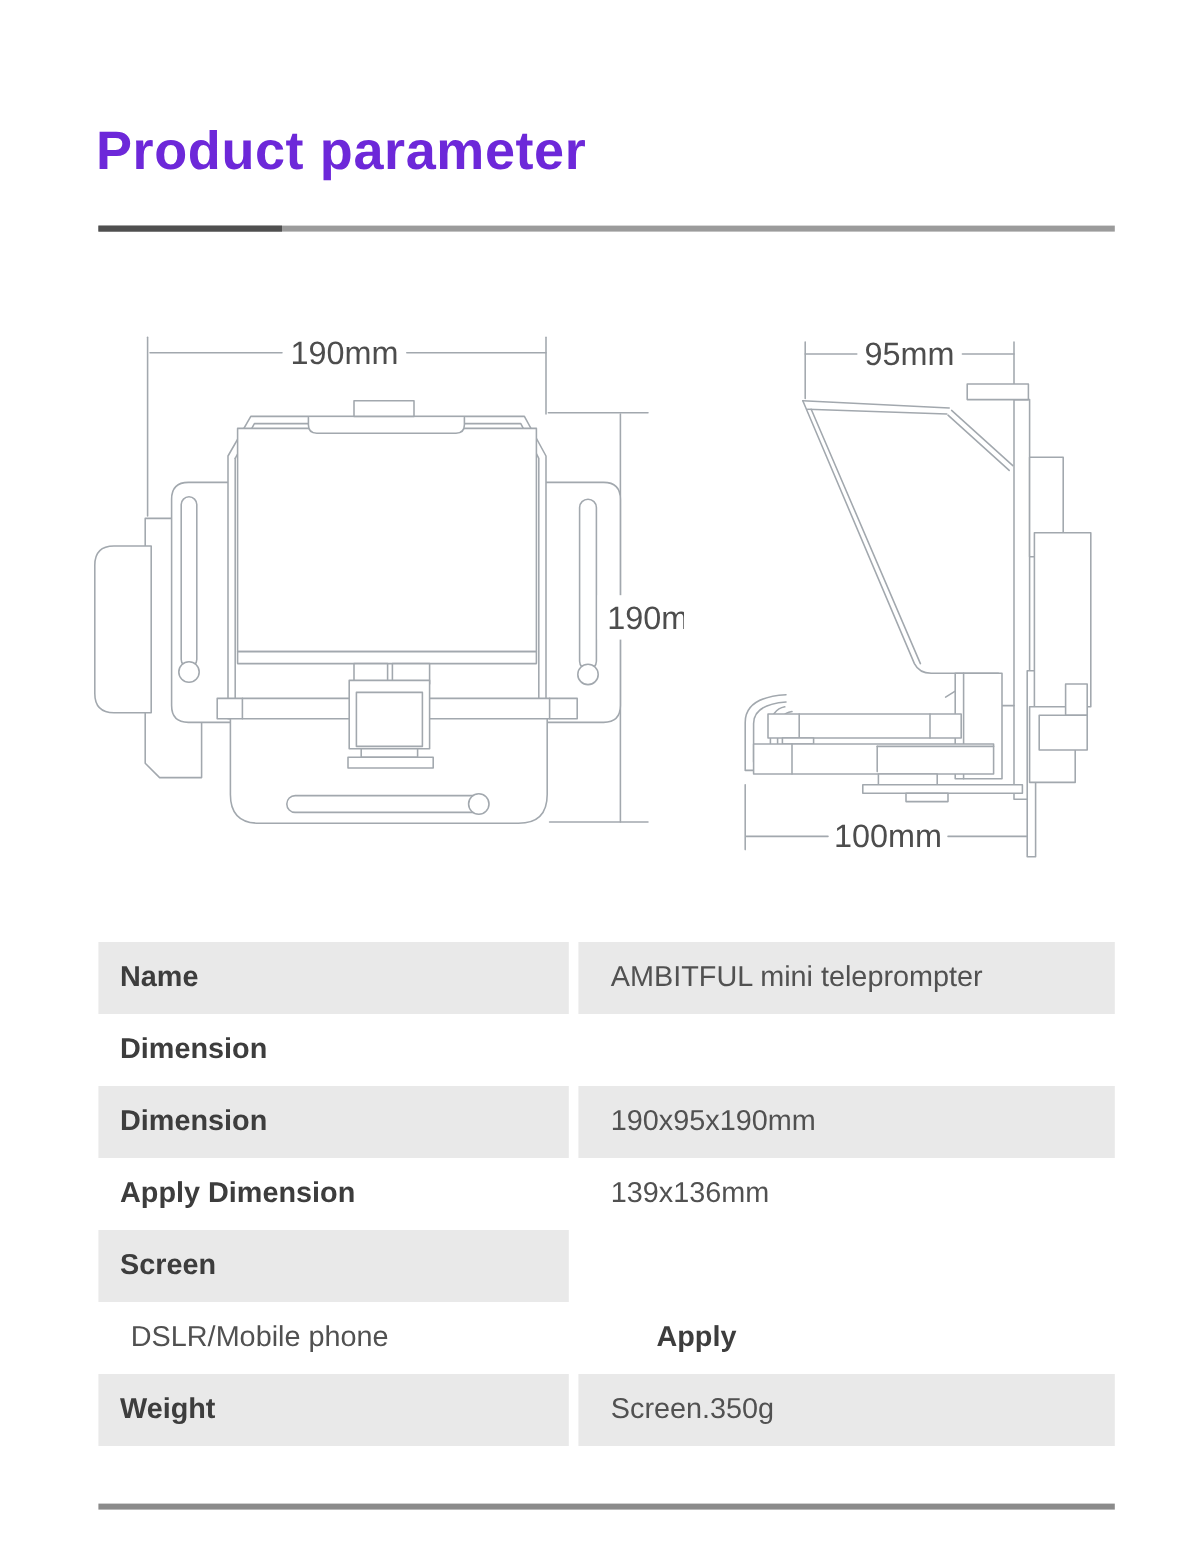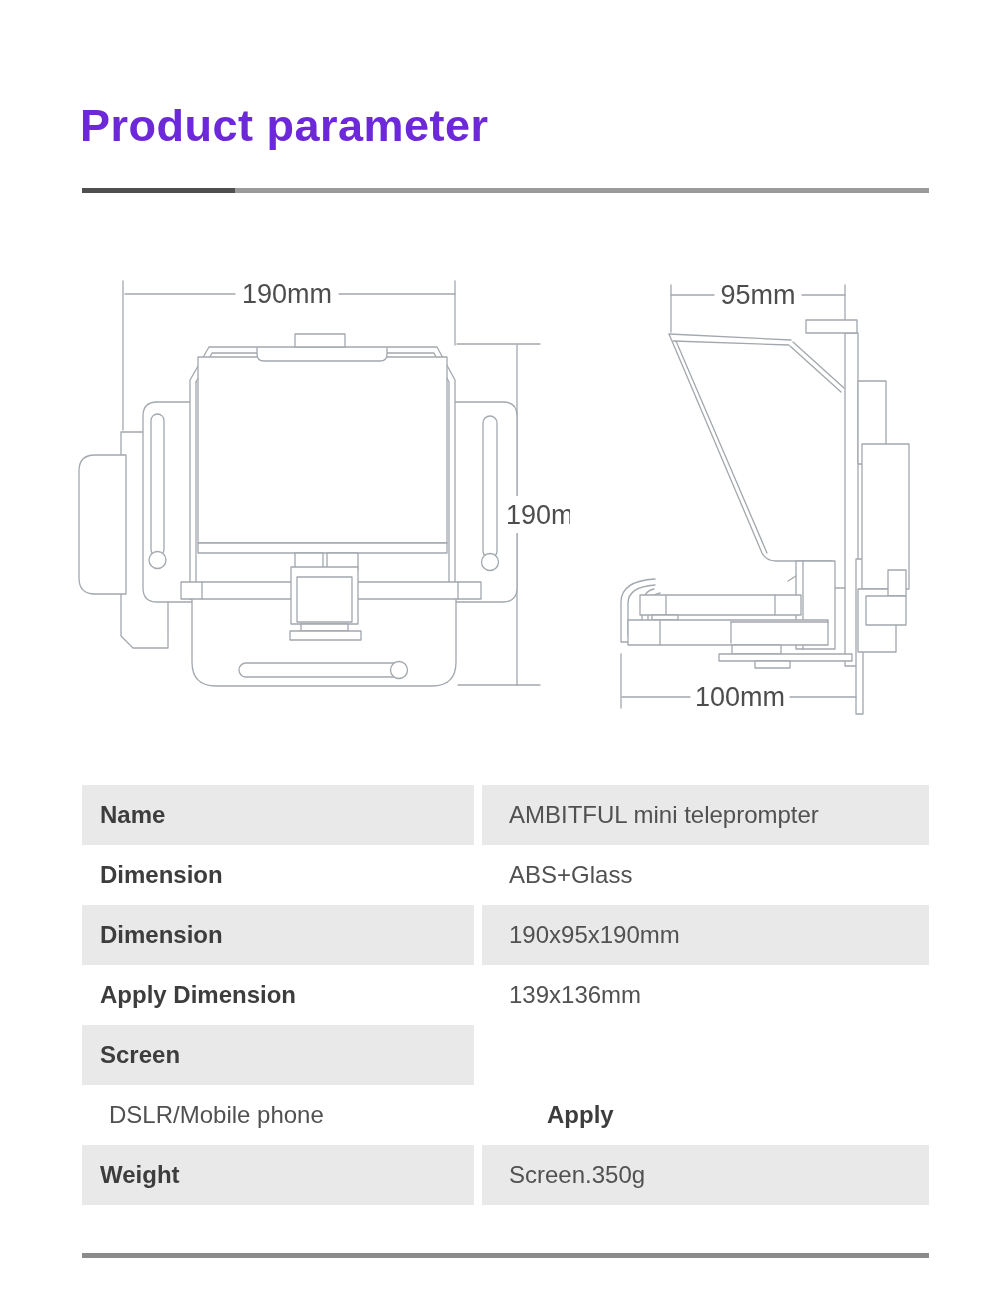--- a/index.html
+++ b/index.html
@@ -155,21 +155,20 @@
   <text class="dim" x="740" y="702" text-anchor="middle">100mm</text>
 </svg>
 
 <div class="spec-table">
   <div class="spec-row gray">
     <div class="cell cell-label">Name</div>
     <div class="cell cell-value">AMBITFUL mini teleprompter</div>
   </div>
   <div class="spec-row white">
     <div class="cell cell-label">Dimension</div>
-    <div class="cell cell-value">ABS+Glass</div>
   </div>
   <div class="spec-row gray">
     <div class="cell cell-label">Dimension</div>
     <div class="cell cell-value">190x95x190mm</div>
   </div>
   <div class="spec-row white">
     <div class="cell cell-label">Apply Dimension</div>
     <div class="cell cell-value">139x136mm</div>
   </div>
   <div class="spec-row gray">

